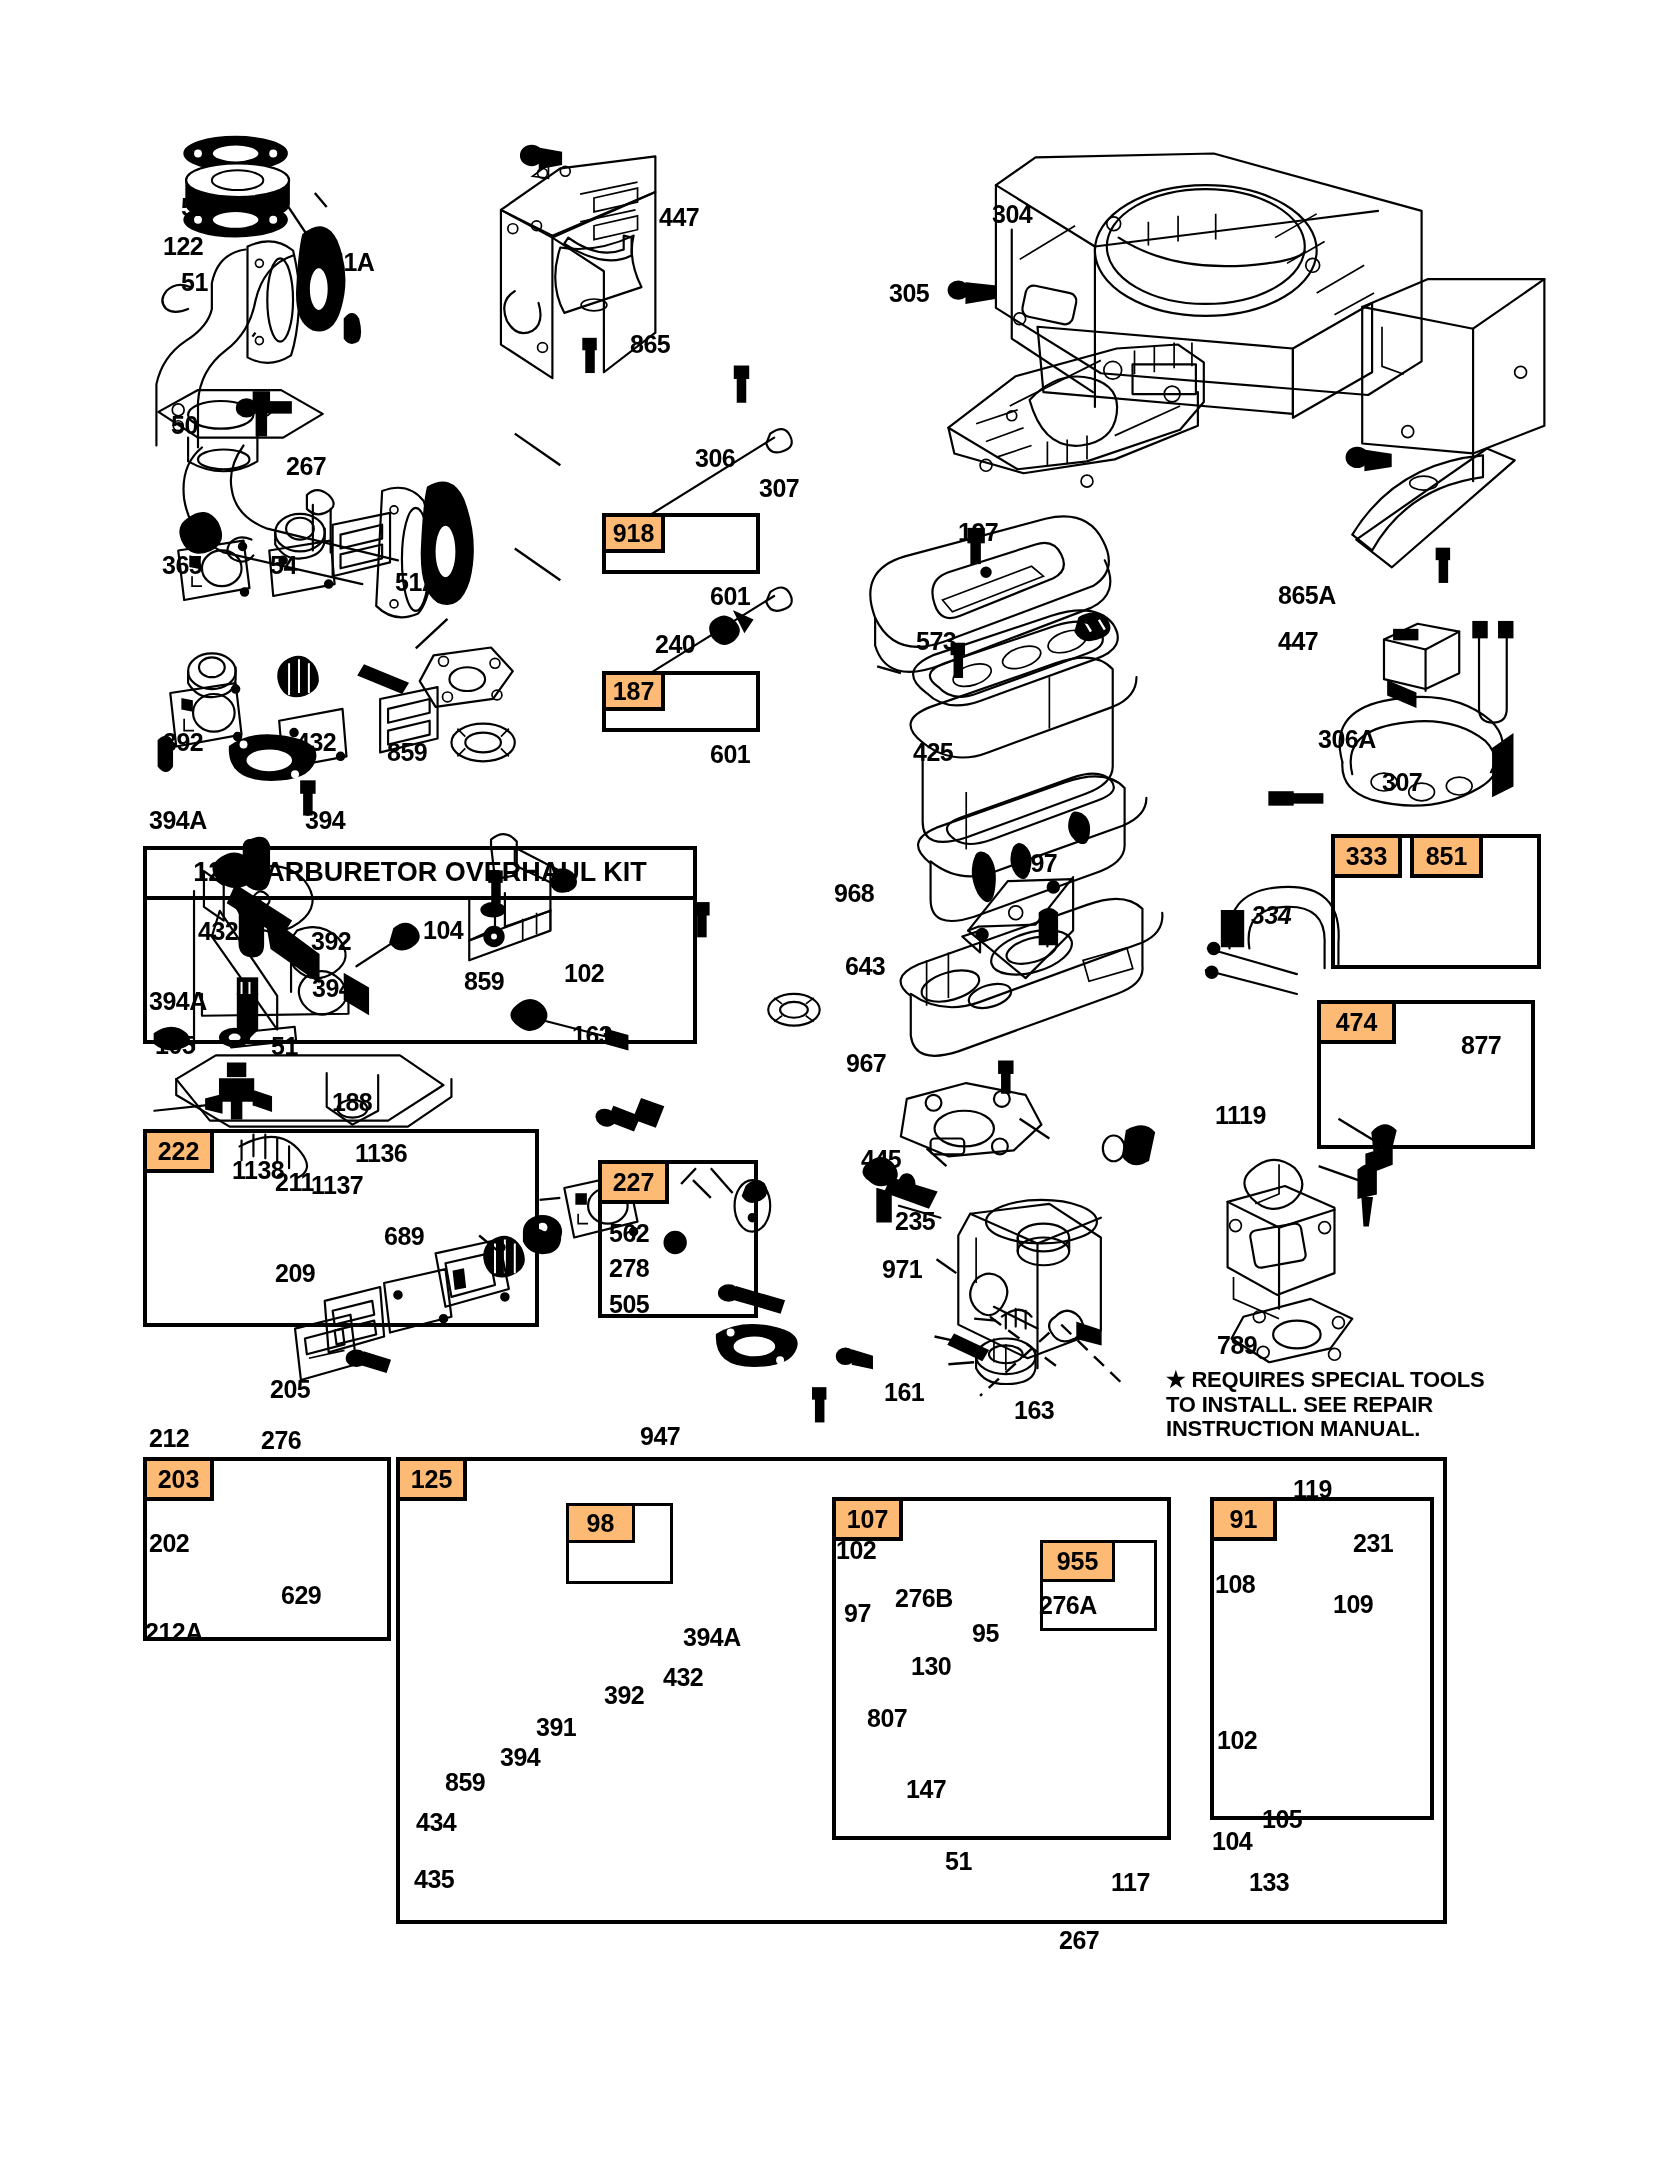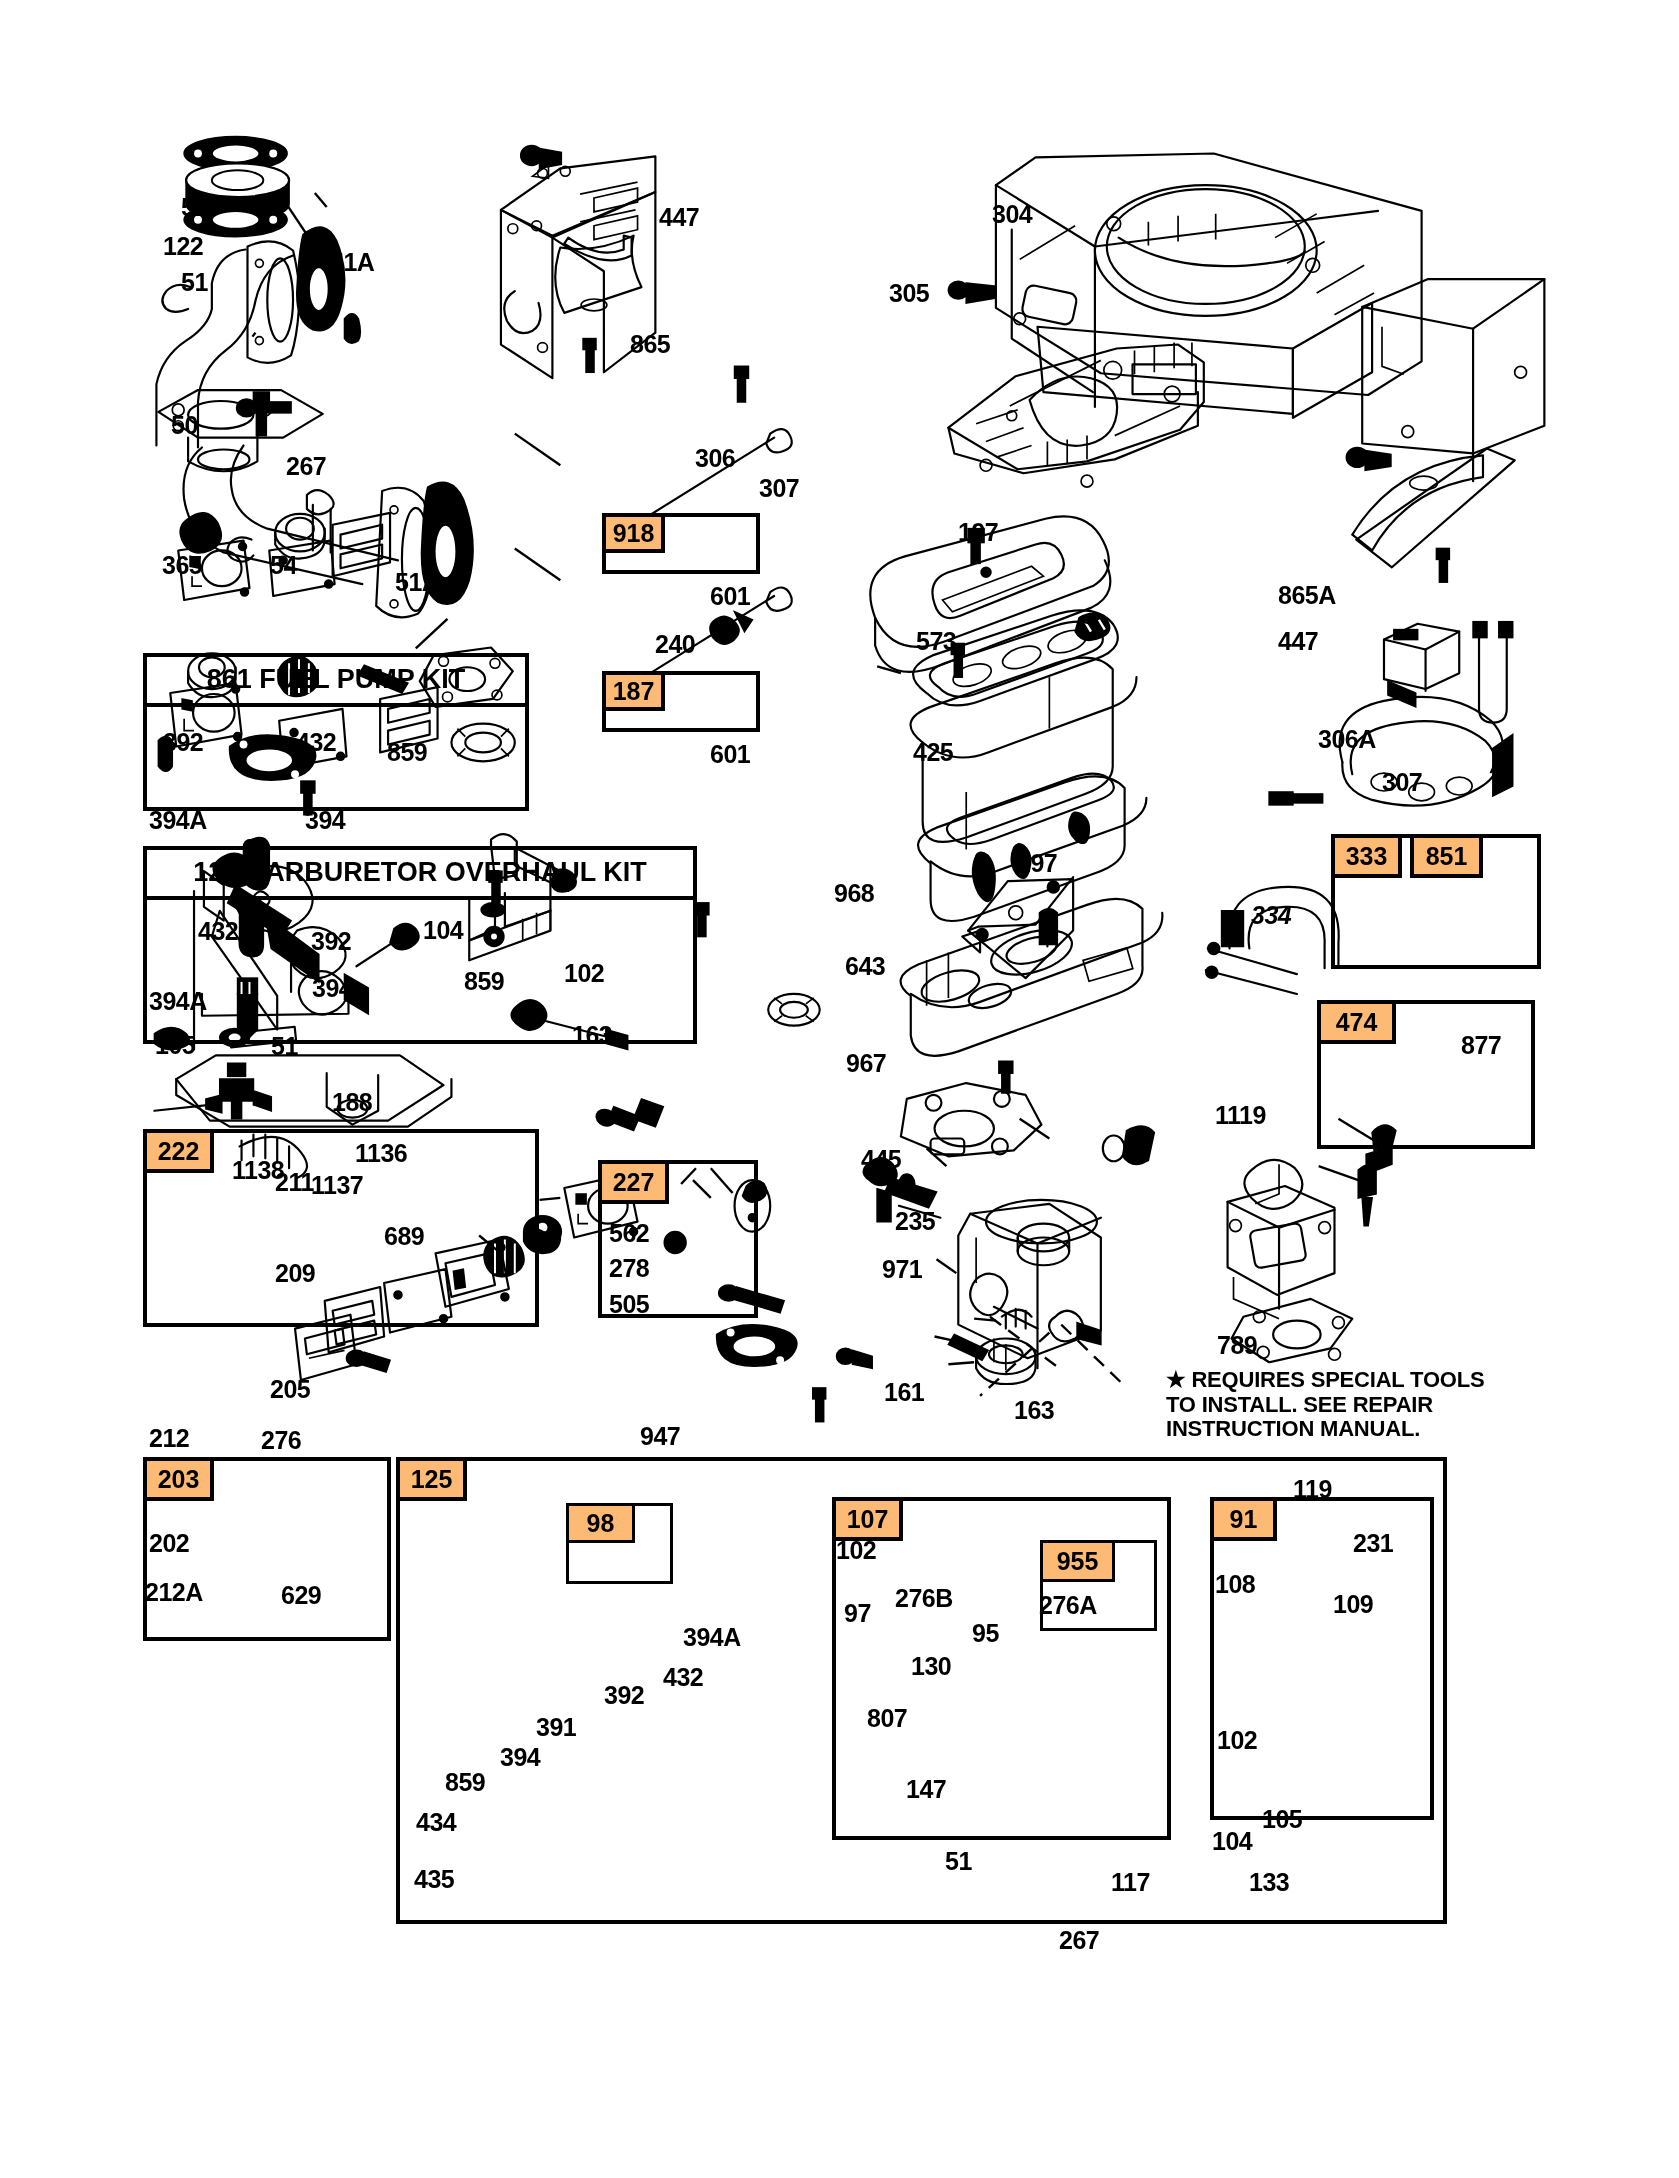--- a/index.html
+++ b/index.html
@@ -762,23 +762,20 @@
   <div class="box" style="left:602px;top:513px;width:158px;height:61px;"></div>
   <div class="tab" style="left:602px;top:513px;width:63px;height:40px;">
     <span>918</span>
   </div>
 
   <div class="box" style="left:602px;top:671px;width:158px;height:61px;"></div>
   <div class="tab" style="left:602px;top:671px;width:63px;height:40px;">
     <span>187</span>
   </div>
 
-  <div class="box" style="left:143px;top:653px;width:386px;height:158px;">
-    <div class="kit-title">861 FUEL PUMP KIT</div>
-  </div>
 
   <div class="box" style="left:143px;top:846px;width:554px;height:198px;">
     <div class="kit-title">121 CARBURETOR OVERHAUL KIT</div>
   </div>
 
   <div class="box" style="left:143px;top:1129px;width:396px;height:198px;"></div>
   <div class="tab" style="left:143px;top:1129px;width:71px;height:44px;">
     <span>222</span>
   </div>
 
@@ -882,21 +879,21 @@
       <div class="lbl" style="left: 384px; top: 1224px;">689</div>
       <div class="lbl" style="left: 275px; top: 1170px;">211</div>
       <div class="lbl" style="left: 275px; top: 1261px;">209</div>
       <div class="lbl" style="left: 609px; top: 1221px;">562</div>
       <div class="lbl" style="left: 609px; top: 1256px;">278</div>
       <div class="lbl" style="left: 609px; top: 1292px;">505</div>
       <div class="lbl" style="left: 270px; top: 1377px;">205</div>
       <div class="lbl" style="left: 149px; top: 1426px;">212</div>
       <div class="lbl" style="left: 261px; top: 1428px;">276</div>
       <div class="lbl" style="left: 149px; top: 1531px;">202</div>
-      <div class="lbl" style="left: 145px; top: 1580px;">212A</div>
+      <div class="lbl" style="left: 145px; top: 1620px;">212A</div>
       <div class="lbl" style="left: 281px; top: 1583px;">629</div>
       <div class="lbl" style="left: 640px; top: 1424px;">947</div>
       <div class="lbl" style="left: 913px; top: 740px;">425</div>
       <div class="lbl" style="left: 834px; top: 881px;">968</div>
       <div class="lbl" style="left: 1017px; top: 851px;">297</div>
       <div class="lbl" style="left: 845px; top: 954px;">643</div>
       <div class="lbl" style="left: 846px; top: 1051px;">967</div>
       <div class="lbl" style="left: 861px; top: 1147px;">445</div>
       <div class="lbl" style="left: 895px; top: 1209px;">235</div>
       <div class="lbl" style="left: 882px; top: 1257px;">971</div>

